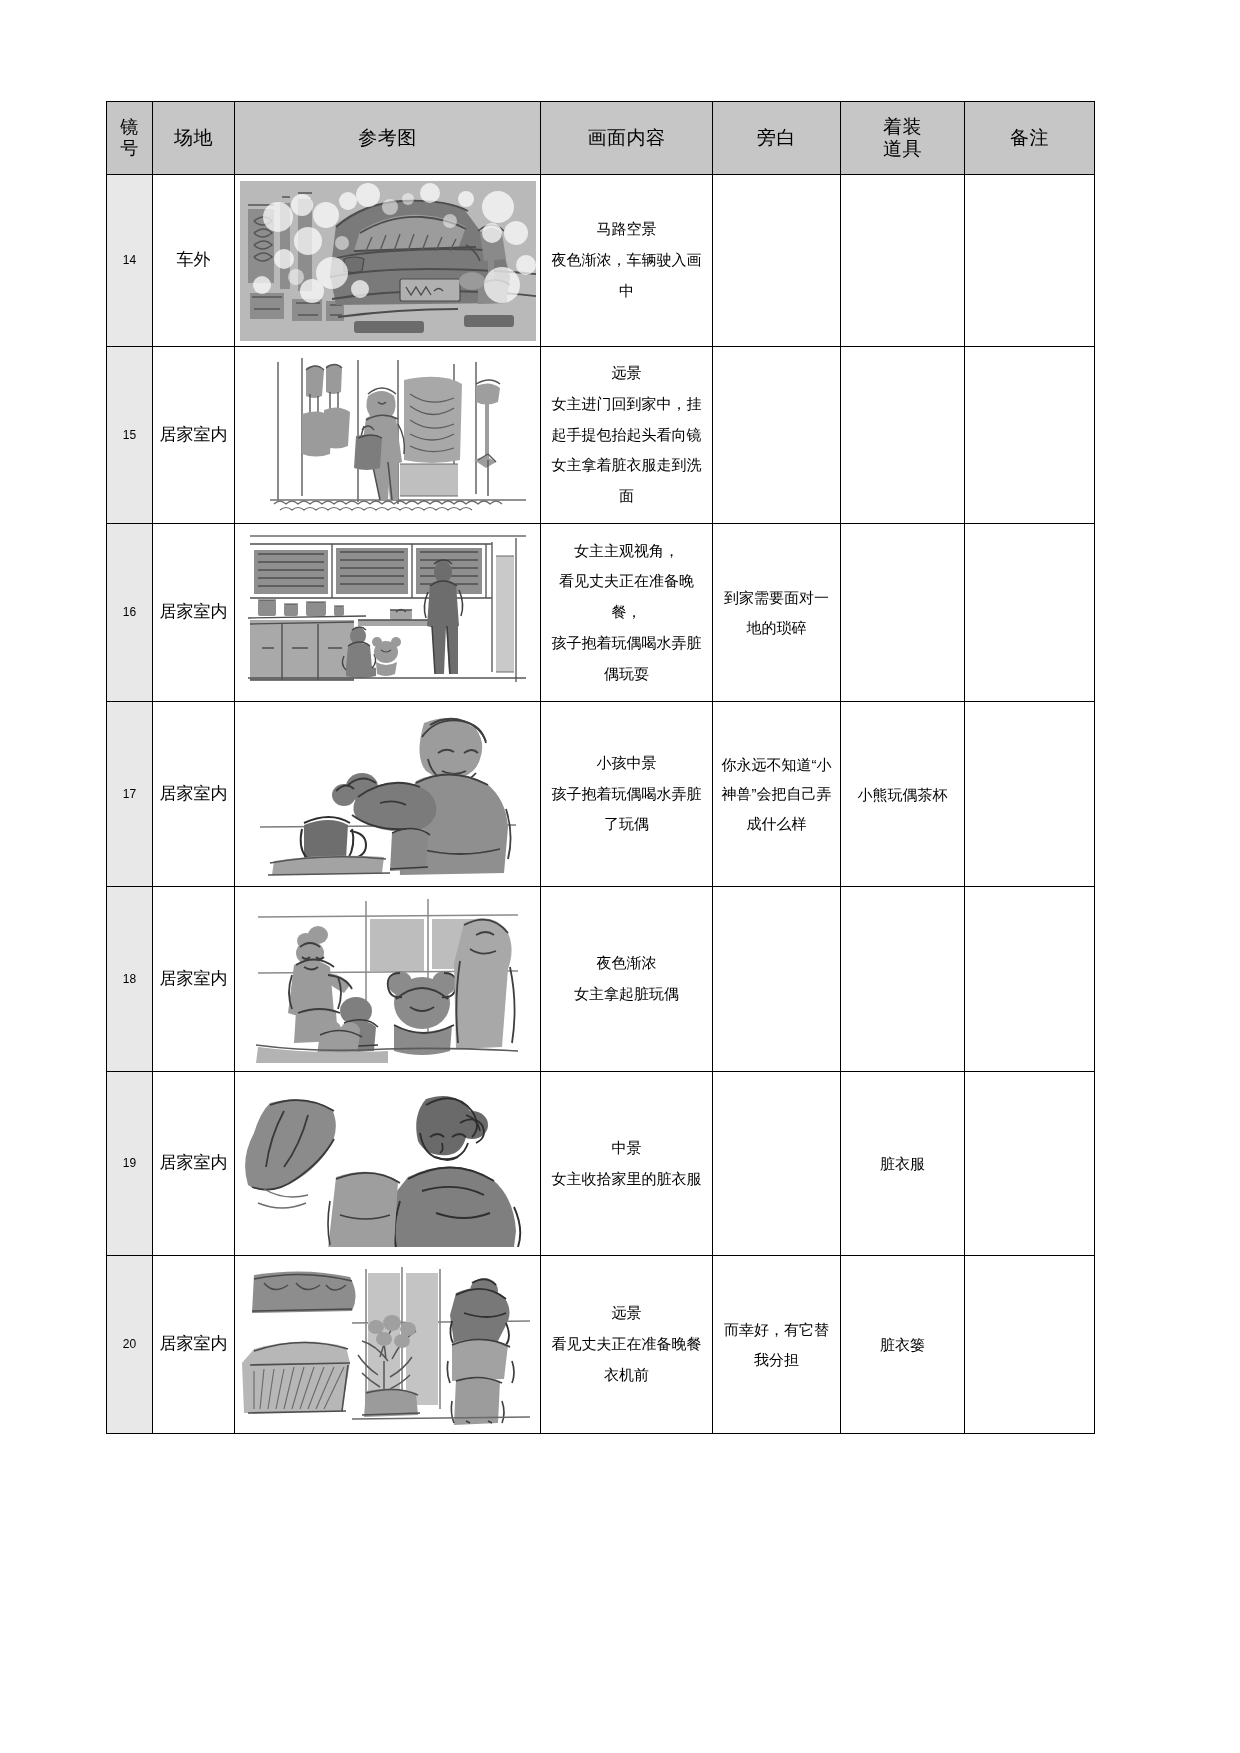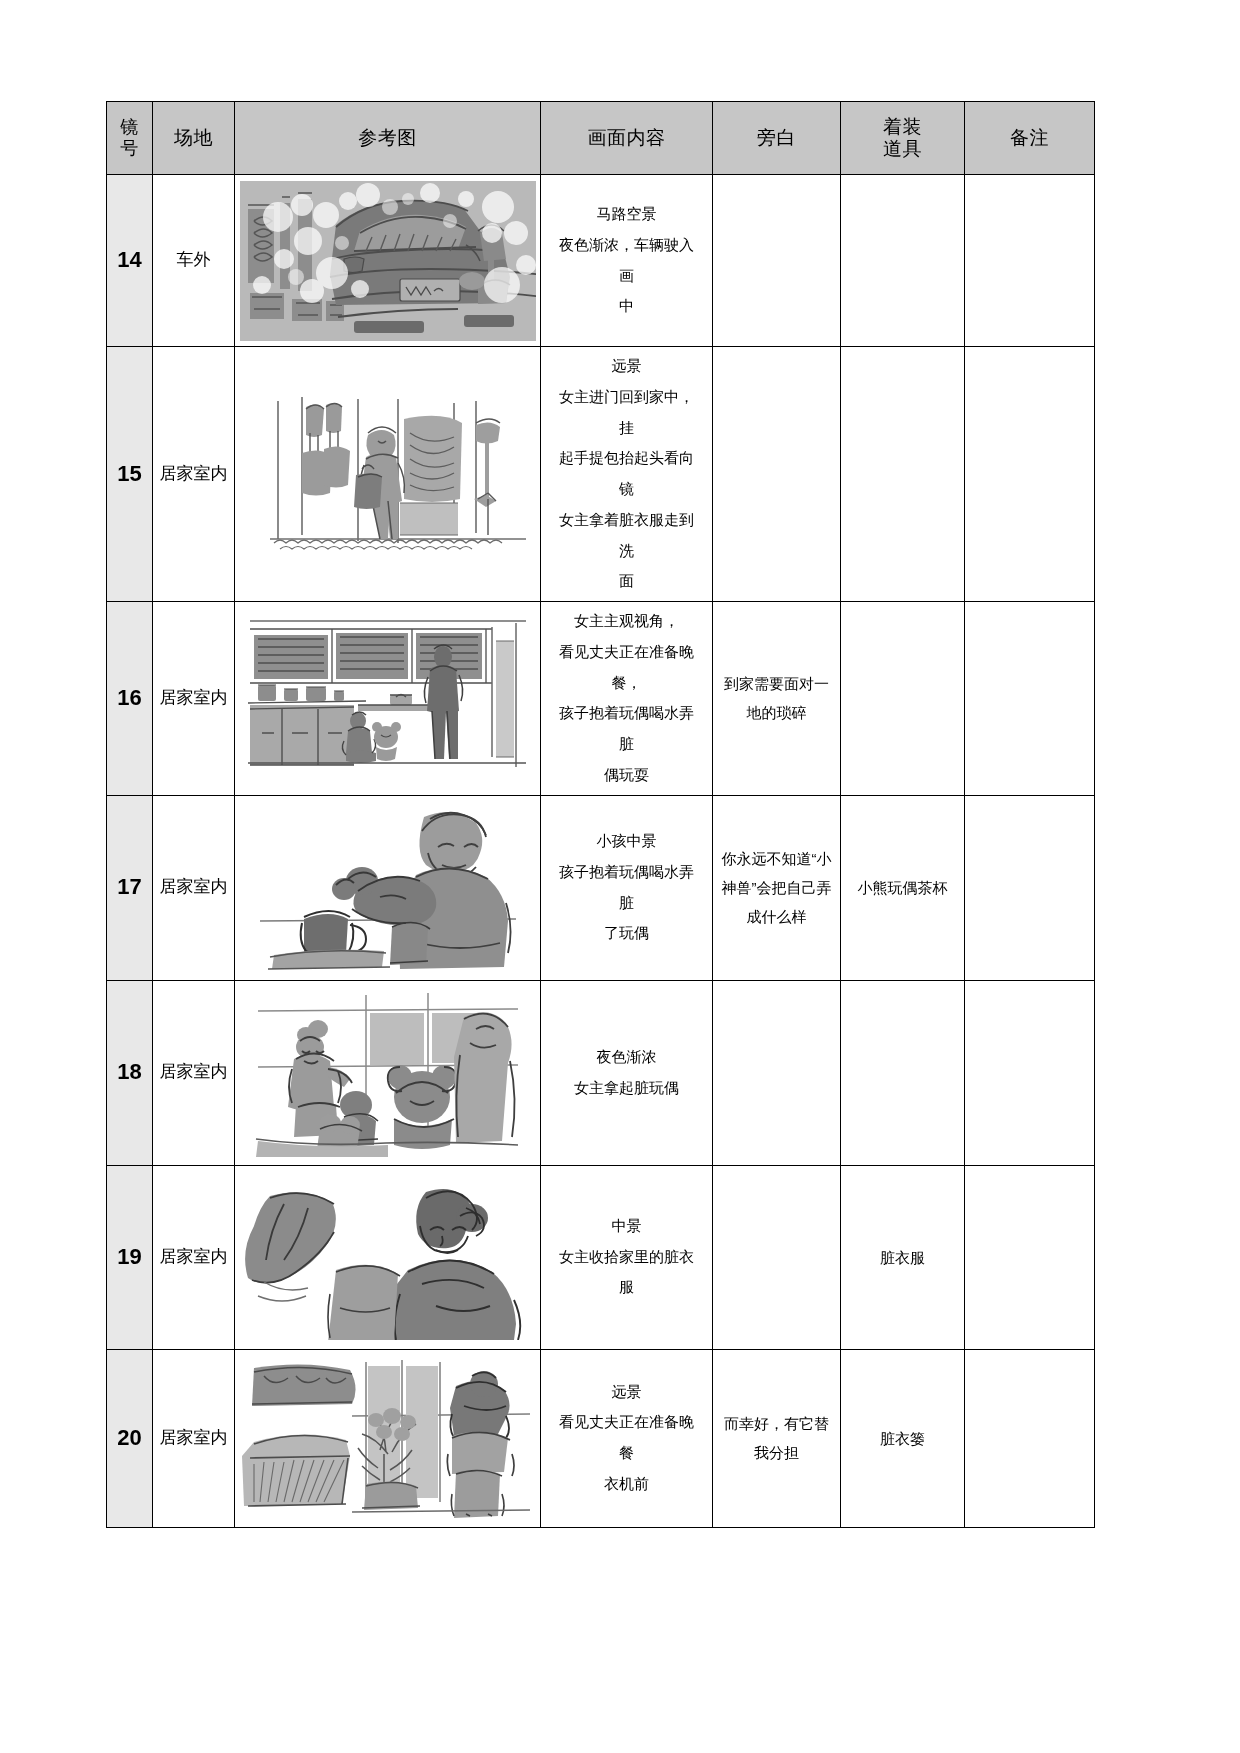--- a/index.html
+++ b/index.html
@@ -57,31 +57,30 @@
     font-size: 18px;
     line-height: 1.15;
   }
 
   tbody td {
     font-size: 15px;
     line-height: 1.85;
   }
   tbody td.col-no {
     background: #e8e8e8;
-    font-size: 22px;
-    font-weight: bold;
+    font-size: 12px;
   }
   tbody td.col-loc {
     font-size: 17px;
     line-height: 1.45;
   }
   tbody td.col-desc {
     font-size: 15px;
     line-height: 2.05;
-    padding: 4px 16px;
+    padding: 4px 8px;
   }
   tbody td.col-narr {
     font-size: 15px;
     line-height: 1.95;
     padding: 4px 6px;
   }
   tbody td.col-props {
     font-size: 15px;
     line-height: 1.8;
     padding: 4px 6px;

